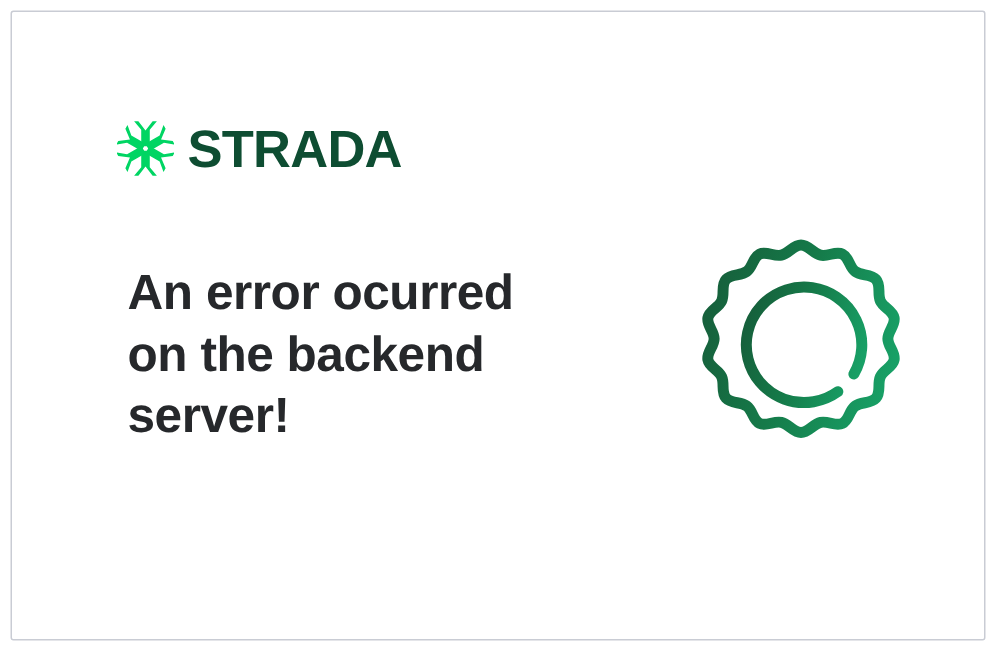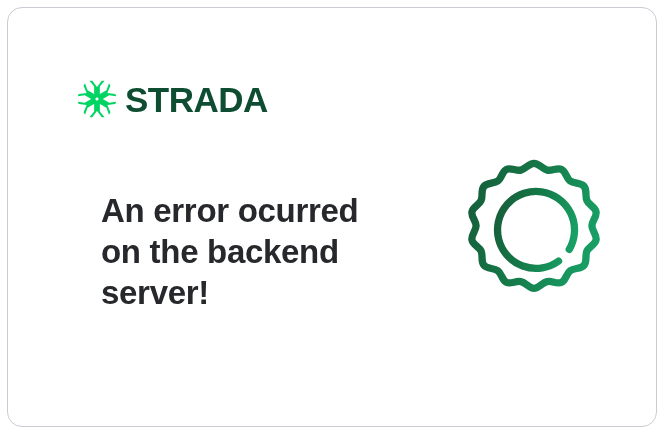--- a/index.html
+++ b/index.html
@@ -18,21 +18,21 @@
   
   .card {
     position: absolute;
     left: 7px;
     top: 7px;
     width: 650px;   
     height: 420px;
     box-sizing: border-box;
     background: #ffffff;
     border: 1px solid #c9ccd4;
-    border-radius: 15px;
+    border-radius: 2px;
     overflow: hidden;
   }
 
   
   .brand {
     position: absolute;
     left: 70px;
     top: 68px;
     display: flex;
     align-items: center;
@@ -54,21 +54,21 @@
     white-space: nowrap;
     font-family: "Liberation Sans", sans-serif;
   }
 
   
   .message {
     position: absolute;
     left: 77px;
     top: 166px;
     width: 300px;
-    margin: 16px;
+    margin: 0;
     font-size: 33px;
     line-height: 41px;
     font-weight: bold;
     letter-spacing: -0.3px;
     color: #26282B;
     font-family: "Liberation Sans", sans-serif;
   }
 
   
   .gear {

